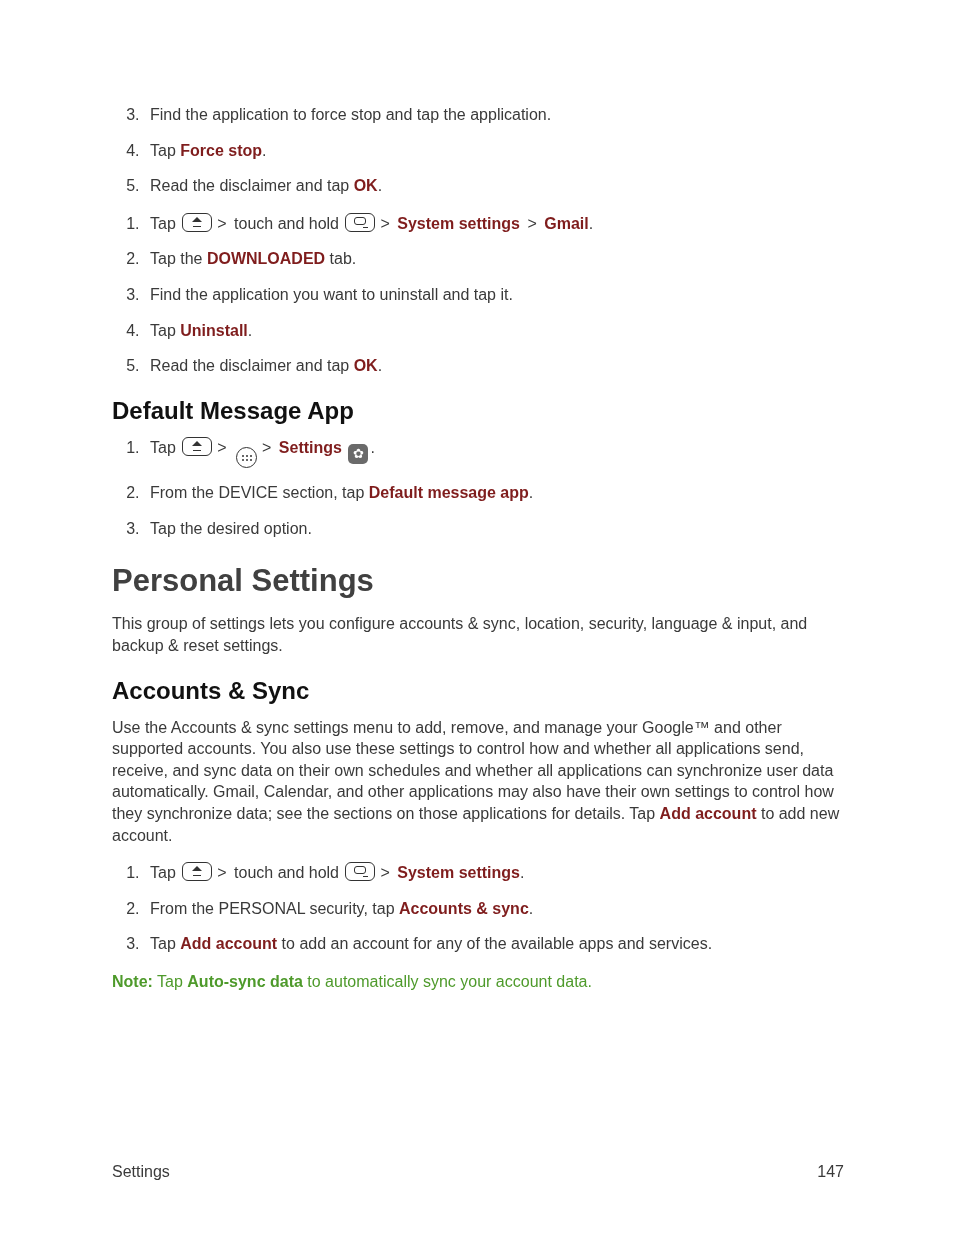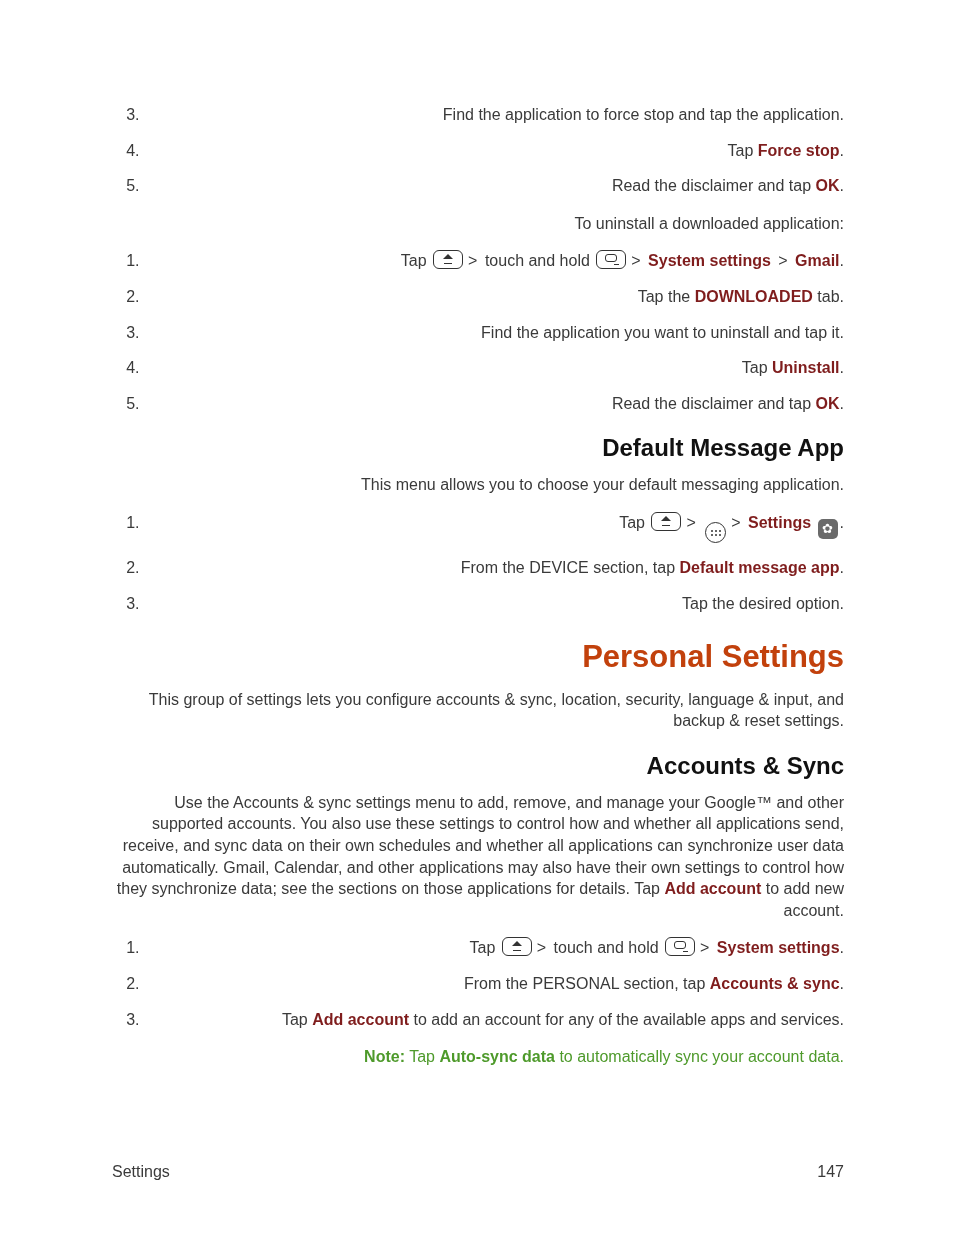--- a/index.html
+++ b/index.html
@@ -9,42 +9,41 @@
     margin: 0;
     padding: 0;
     background: #fff;
   }
   .page {
     width: 954px;
     height: 1235px;
     box-sizing: border-box;
     padding: 104px 110px 0 112px;
     position: relative;
-    text-align: right;
   }
   ol {
     margin: 0 0 16px 0;
     padding-left: 32px;
   }
   ol li {
     padding-left: 6px;
     margin-bottom: 14px;
     line-height: 1.35;
   }
   p {
     margin: 0 0 16px 0;
     line-height: 1.35;
   }
   h1 {
     font-family: Arial, Helvetica, sans-serif;
     font-weight: 900;
     font-size: 31px;
     letter-spacing: 0px;
     margin: 24px 0 14px 0;
-    color: #c2410c;
+    color: #404040;
   }
   h2 {
     font-family: Arial, Helvetica, sans-serif;
     font-weight: 900;
     font-size: 24px;
     letter-spacing: 0px;
     margin: 20px 0 12px 0;
     color: #111;
   }
   b { font-weight: 700; color:#7f1d1d;}
@@ -146,40 +145,38 @@
   <ol start="3">
     <li><span>Find the application to force stop and tap the application.</span></li>
     <li>
       <span>Tap </span><b>Force stop</b><span>.</span>
     </li>
     <li>
       <span>Read the disclaimer and tap </span><b>OK</b><span>.</span>
     </li>
   </ol>
 
-  <p>To uninstall a downloaded application:</p>
 
   <ol>
     <li>
       <span>Tap </span><span class="icon-pill icon-home"></span><span class="sep">&gt;</span><span> touch and hold </span><span class="icon-pill icon-recent"></span><span class="sep">&gt;</span> <b>System settings</b> <span class="sep">&gt;</span> <b>Gmail</b><span>.</span>
     </li>
     <li>
       <span>Tap the </span><b>DOWNLOADED</b><span> tab.</span>
     </li>
     <li><span>Find the application you want to uninstall and tap it.</span></li>
     <li>
       <span>Tap </span><b>Uninstall</b><span>.</span>
     </li>
     <li>
       <span>Read the disclaimer and tap </span><b>OK</b><span>.</span>
     </li>
   </ol>
 
   <h2>Default Message App</h2>
-  <p>This menu allows you to choose your default messaging application.</p>
 
   <ol>
     <li>
       <span>Tap </span><span class="icon-pill icon-home"></span><span class="sep">&gt;</span> <span class="icon-circle">
           <span class="icon-apps-dots">
             <span></span>
             <span></span>
             <span></span>
             <span></span>
             <span></span>
@@ -199,21 +196,21 @@
   <h2>Accounts &amp; Sync</h2>
   <p>
     <span>Use the Accounts &amp; sync settings menu to add, remove, and manage your Google™ and other supported accounts. You also use these settings to control how and whether all applications send, receive, and sync data on their own schedules and whether all applications can synchronize user data automatically. Gmail, Calendar, and other applications may also have their own settings to control how they synchronize data; see the sections on those applications for details. Tap </span><b>Add account</b><span> to add new account.</span>
   </p>
 
   <ol>
     <li>
       <span>Tap </span><span class="icon-pill icon-home"></span><span class="sep">&gt;</span><span> touch and hold </span><span class="icon-pill icon-recent"></span><span class="sep">&gt;</span> <b>System settings</b><span>.</span>
     </li>
     <li>
-      <span>From the PERSONAL section, tap </span><b>Accounts &amp; sync</b><span>.</span>
+      <span>From the PERSONAL security, tap </span><b>Accounts &amp; sync</b><span>.</span>
     </li>
     <li>
       <span>Tap </span><b>Add account</b><span> to add an account for any of the available apps and services.</span>
     </li>
   </ol>
 
   <p class="note">
     <b>Note:</b><span> Tap </span><b>Auto-sync data</b><span> to automatically sync your account data.</span>
   </p>
 

